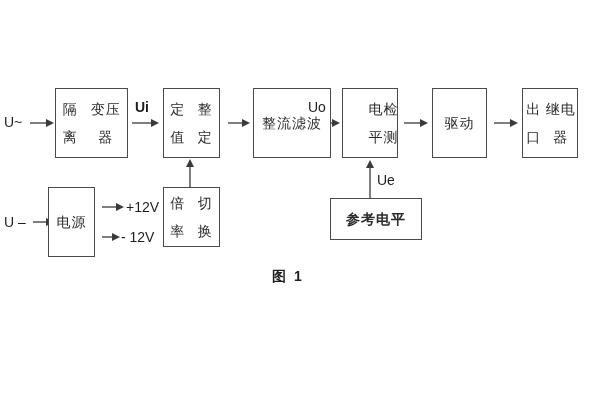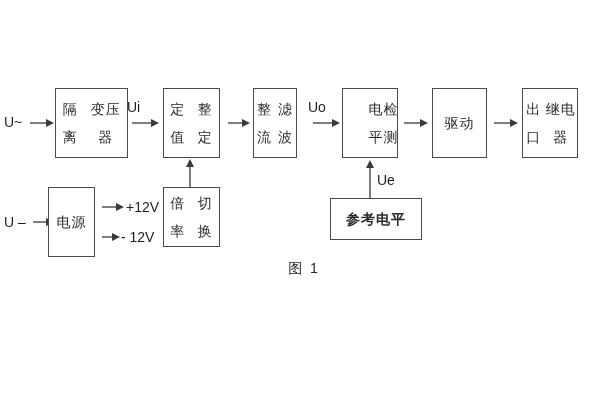--- a/index.html
+++ b/index.html
@@ -20,43 +20,43 @@
     align-items: center;
     justify-content: center;
     text-align: center;
     font-size: 14px;
     line-height: 28px;
     letter-spacing: 1px;
     box-sizing: border-box;
   }
   #b-isolation   { left: 55px;  top: 88px;  width: 73px; height: 70px; }
   #b-setting     { left: 163px; top: 88px;  width: 57px; height: 70px; justify-content: flex-end; }
-  #b-rectifier   { left: 253px; top: 88px;  width: 44px; height: 70px; }
+  #b-rectifier   { left: 253px; top: 88px;  width: 78px; height: 70px; }
   #b-level       { left: 342px; top: 88px;  width: 56px; height: 70px; padding-left: 27px; }
   #b-driver      { left: 432px; top: 88px;  width: 55px; height: 70px; }
   #b-relay       { left: 522px; top: 88px;  width: 56px; height: 70px; }
   #b-power       { left: 48px;  top: 187px; width: 47px; height: 70px; }
   #b-ratio       { left: 163px; top: 187px; width: 57px; height: 60px; }
   #b-reference   { left: 330px; top: 198px; width: 92px; height: 42px; font-weight: bold; }
 
   .lbl {
     position: absolute;
     font-size: 14px;
     color: #1e1e1e;
     white-space: nowrap;
     line-height: 16px;
   }
   #lab-ac     { left: 4px;   top: 114px; }
   #lab-dc     { left: 4px;   top: 214px; }
-  #lab-ui     { left: 127px; top: 99px;  width: 30px; text-align: left; }
+  #lab-ui     { left: 127px; top: 99px;  width: 30px; text-align: center; font-weight: bold; }
   #lab-uo     { left: 308px; top: 99px;  width: 30px; text-align: left; }
   #lab-ue     { left: 377px; top: 172px; }
   #lab-p12    { left: 126px; top: 199px; }
   #lab-m12    { left: 121px; top: 229px; }
-  #caption    { left: 272px; top: 260px; width: 64px; text-align: center; letter-spacing: 2px; }
+  #caption    { left: 272px; top: 268px; width: 64px; letter-spacing: 2px; font-weight: bold; }
 
   svg.wires { position: absolute; left: 0; top: 0; }
   .wire { stroke: #3a3a3a; stroke-width: 1.3; }
   .head { fill: #3a3a3a; stroke: none; }
 </style>
 </head>
 <body>
 
 <div class="stage">
 

